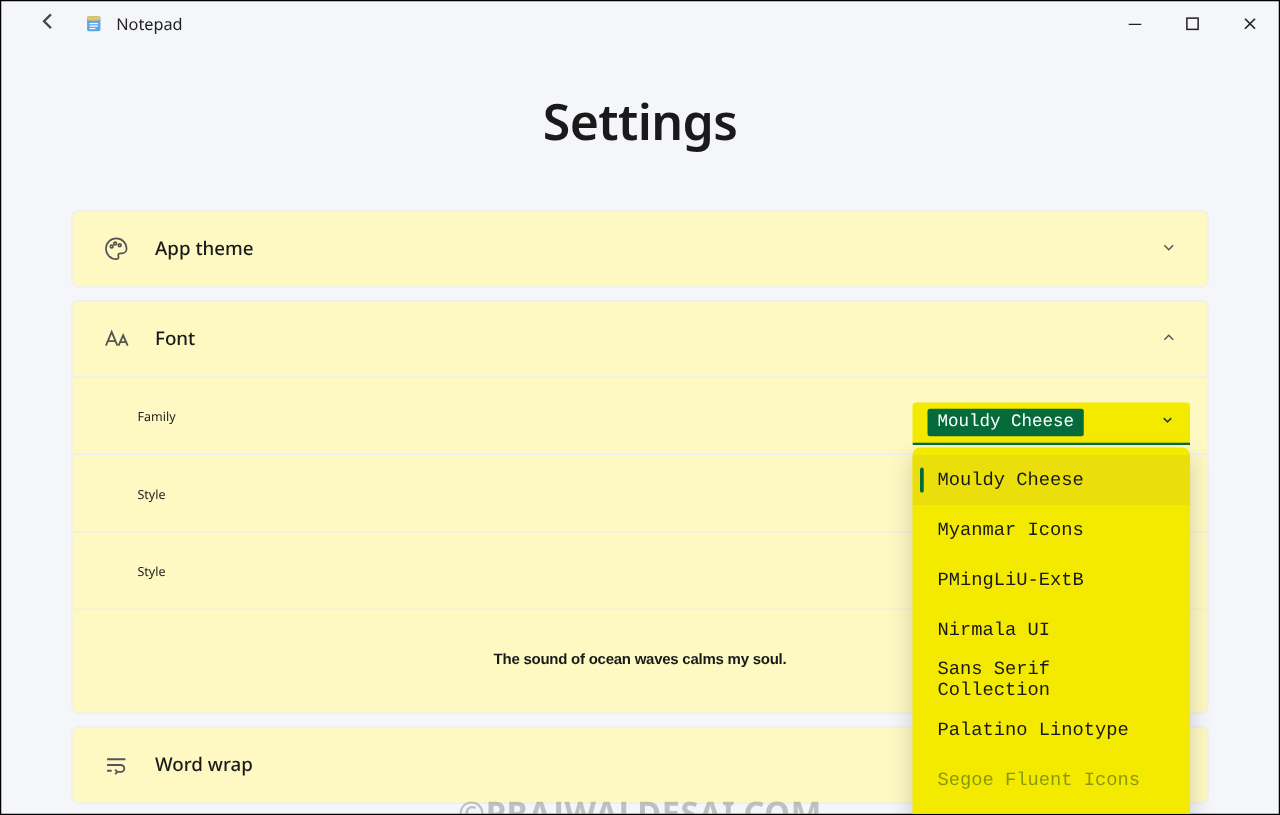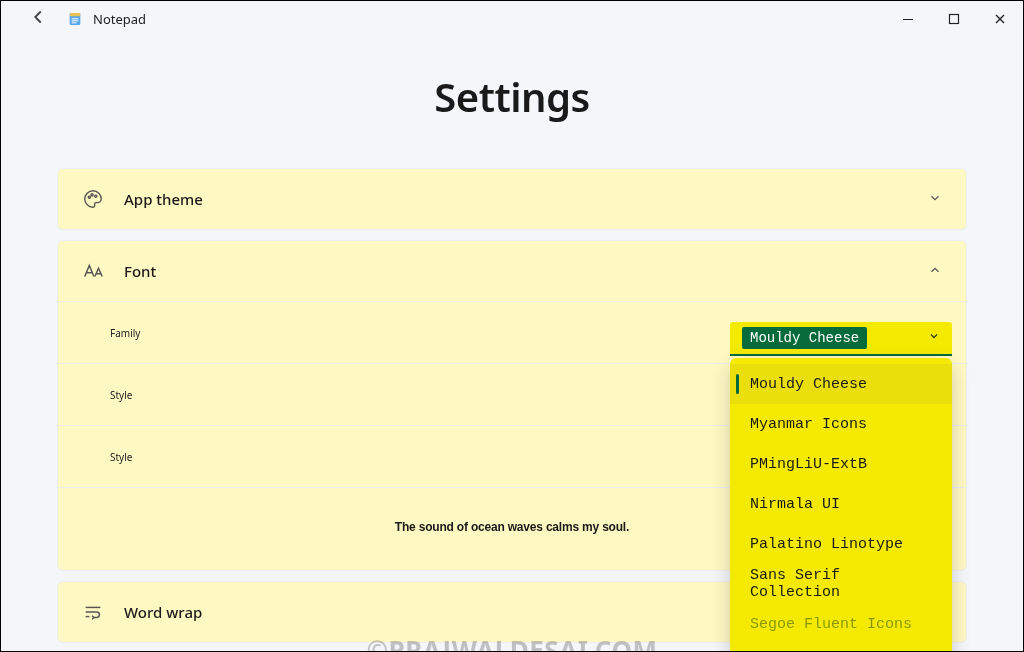--- a/index.html
+++ b/index.html
@@ -258,22 +258,22 @@
             <svg viewBox="0 0 24 24" fill="none" stroke="currentColor" stroke-width="2.5">
                 <path d="M6 9l6 6 6-6"></path>
               </svg>
           </span>
         </div>
         <div class="dropdown-list">
           <div class="dd-item selected">Mouldy Cheese</div>
           <div class="dd-item">Myanmar Icons</div>
           <div class="dd-item">PMingLiU-ExtB</div>
           <div class="dd-item">Nirmala UI</div>
+          <div class="dd-item">Sans Serif Collection</div>
           <div class="dd-item">Palatino Linotype</div>
-          <div class="dd-item">Sans Serif Collection</div>
           <div class="dd-item last-fade">Segoe Fluent Icons</div>
         </div>
       </div>
     </div>
 
     <div class="subrow">
       <span class="sub-title">Style</span>
     </div>
 
     <div class="subrow">

